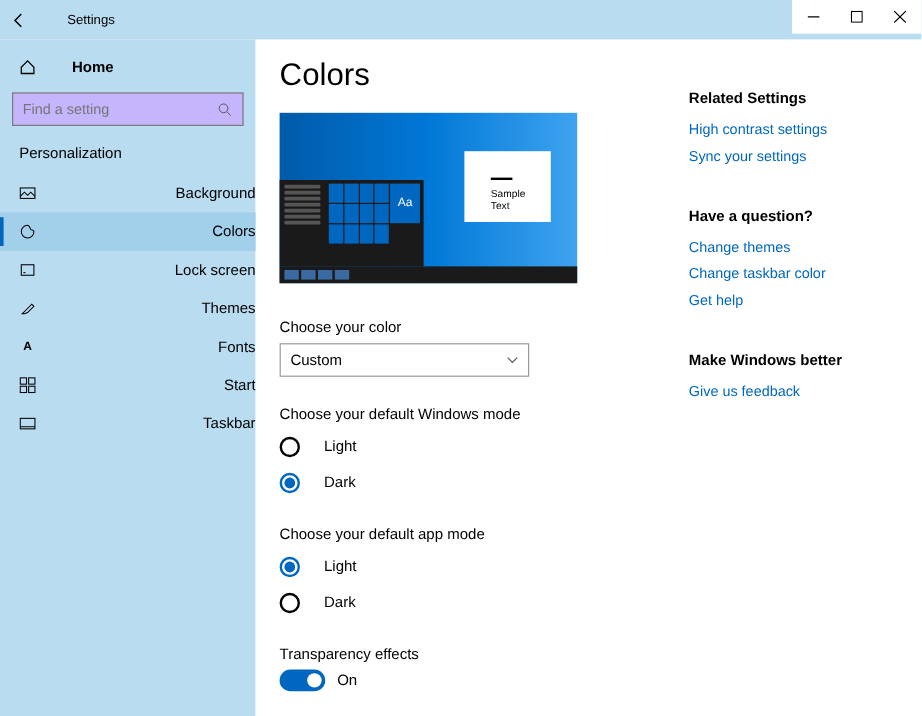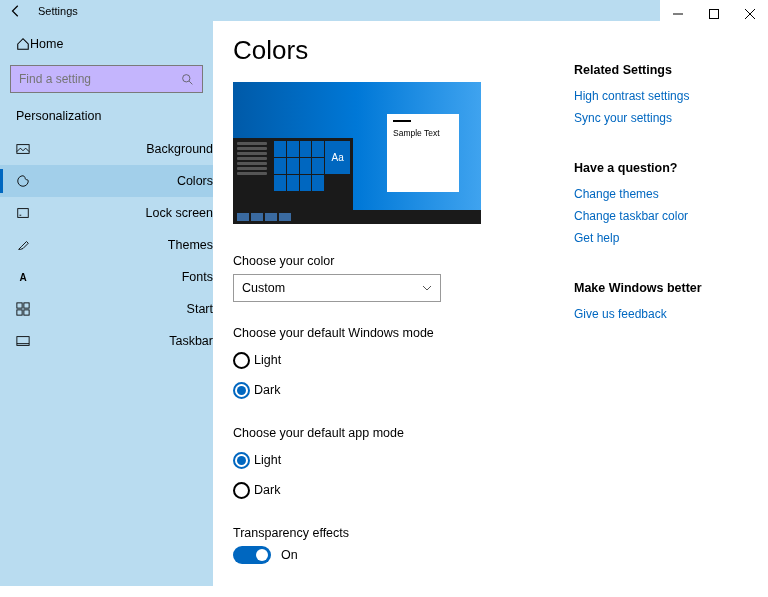--- a/index.html
+++ b/index.html
@@ -1,49 +1,49 @@
 <!DOCTYPE html>
 <html><head>
 <meta charset="utf-8">
 <style>
 * { box-sizing: border-box; margin: 0; padding: 0; font-family: "Segoe UI", sans-serif; }
 body { width: 768px; height: 597px; overflow: hidden; background: #fff; position: relative; }
-.titlebar { height: 21px; display: flex; align-items: center; background: #b9dcf0; }
+.titlebar { height: 33px; display: flex; align-items: center; background: #b9dcf0; gap: 18px; }
 .back-btn { width: 32px; height: 32px; display: flex; align-items: center; justify-content: center; }
 .win-title { font-size: 11px; margin-left: 6px; color: #000; }
 .caption { position: absolute; right: 0; top: 0; display: flex; background: #fff; }
 .caption div { width: 36px; height: 28px; display: flex; align-items: center; justify-content: center; }
 .app { display: flex; height: calc(100% - 32px); }
 .sidebar { width: 213px; background: #b9dcf0; padding-top: 6px; }
-.home { display: flex; align-items: center; height: 34px; padding-left: 16px; font-size: 12.5px; gap: 0; }
+.home { display: flex; align-items: center; height: 34px; padding-left: 16px; font-size: 12.5px; gap: 30px; font-weight: bold; }
 .search { margin: 4px 10px 14px 10px; height: 28px; border: 1px solid #7a7a7a; background: #c4b5fd; display: flex; align-items: center; padding: 0 8px; justify-content: space-between; }
 .search input { border: none; background: transparent; font-size: 12px; outline: none; width: 150px; color: #555; }
 .section-head { font-size: 12.5px; font-weight: 400; padding: 2px 16px 10px 16px; }
 .nav-item { display: flex; align-items: center; height: 32px; padding-left: 16px; font-size: 12.5px; gap: 10px; cursor: default; justify-content: space-between; }
 .nav-item.active { background: #a2cfea; position: relative; }
 .nav-item.active::before { content: ""; position: absolute; left: 0; top: 4px; bottom: 4px; width: 3px; background: #0067c0; }
 .nav-icon { width: 14px; height: 14px; display: flex; align-items: center; justify-content: center; }
 .content { flex: 1; background: #fff; display: flex; padding: 14px 20px 0 20px; overflow: hidden; }
 .main { flex: 1; }
 h1 { font-size: 26px; font-weight: 400; margin-bottom: 16px; }
 .preview { width: 248px; height: 142px; background: linear-gradient(90deg, #005aa8 0%, #0078d7 50%, #3fa3ef 100%); position: relative; margin-bottom: 30px; }
 .preview-taskbar { position: absolute; left: 0; bottom: 0; width: 100%; height: 14px; background: #1a1a1a; display: flex; align-items: center; padding-left: 4px; gap: 2px; }
 .preview-taskbar span { width: 12px; height: 8px; background: #3a6aa0; display: inline-block; }
 .preview-start { position: absolute; left: 0; bottom: 14px; width: 120px; height: 72px; background: #1a1a1a; display: flex; }
 .start-left { width: 38px; padding: 4px 4px; display: flex; flex-direction: column; gap: 2px; }
 .start-left span { height: 3px; background: #555; border-radius: 1px; }
 .start-tiles { flex: 1; display: grid; grid-template-columns: repeat(6, 1fr); grid-auto-rows: 16px; gap: 1px; padding: 3px; }
 .start-tiles div { background: #0067c0; }
 .tile-aa { grid-column: span 2; grid-row: span 2; display: flex; align-items: center; justify-content: center; color: #fff; font-size: 10px; }
-.preview-window { position: absolute; right: 22px; top: 32px; width: 72px; height: 78px; background: #fff; padding: 6px; }
+.preview-window { position: absolute; right: 22px; top: 32px; width: 72px; height: 59px; background: #fff; padding: 22px; }
 .preview-window .titledash { width: 18px; height: 2px; background: #000; margin-bottom: 6px; }
 .preview-window .sample { font-size: 8.5px; }
 .label { font-size: 12.5px; margin-bottom: 6px; color: #000; }
 .combo { width: 208px; height: 28px; border: 1px solid #999; display: flex; align-items: center; justify-content: space-between; padding: 0 8px; font-size: 12.5px; margin-bottom: 24px; }
-.radio-row { display: flex; align-items: center; gap: 4px; height: 28px; font-size: 12.5px; margin-bottom: 2px; }
+.radio-row { display: flex; align-items: center; gap: 20px; height: 28px; font-size: 12.5px; margin-bottom: 2px; }
 .radio { width: 17px; height: 17px; border: 2px solid #000; border-radius: 50%; display: flex; align-items: center; justify-content: center; }
 .radio.sel::after { content: ""; width: 9px; height: 9px; border-radius: 50%; background: #0067c0; }
 .radio.sel { border-color: #0067c0; }
 .group { margin-bottom: 22px; }
 .toggle-row { display: flex; align-items: center; gap: 10px; font-size: 12.5px; }
 .toggle { width: 38px; height: 18px; border-radius: 9px; background: #0067c0; position: relative; }
 .toggle::after { content: ""; width: 12px; height: 12px; background: #fff; border-radius: 50%; position: absolute; right: 3px; top: 3px; }
 .aside { width: 174px; padding-top: 28px; }
 .aside .h { font-size: 12.5px; font-weight: 600; margin-bottom: 12px; }
 .aside .link { font-size: 12px; color: #0067c0; margin-bottom: 8px; cursor: default; }

